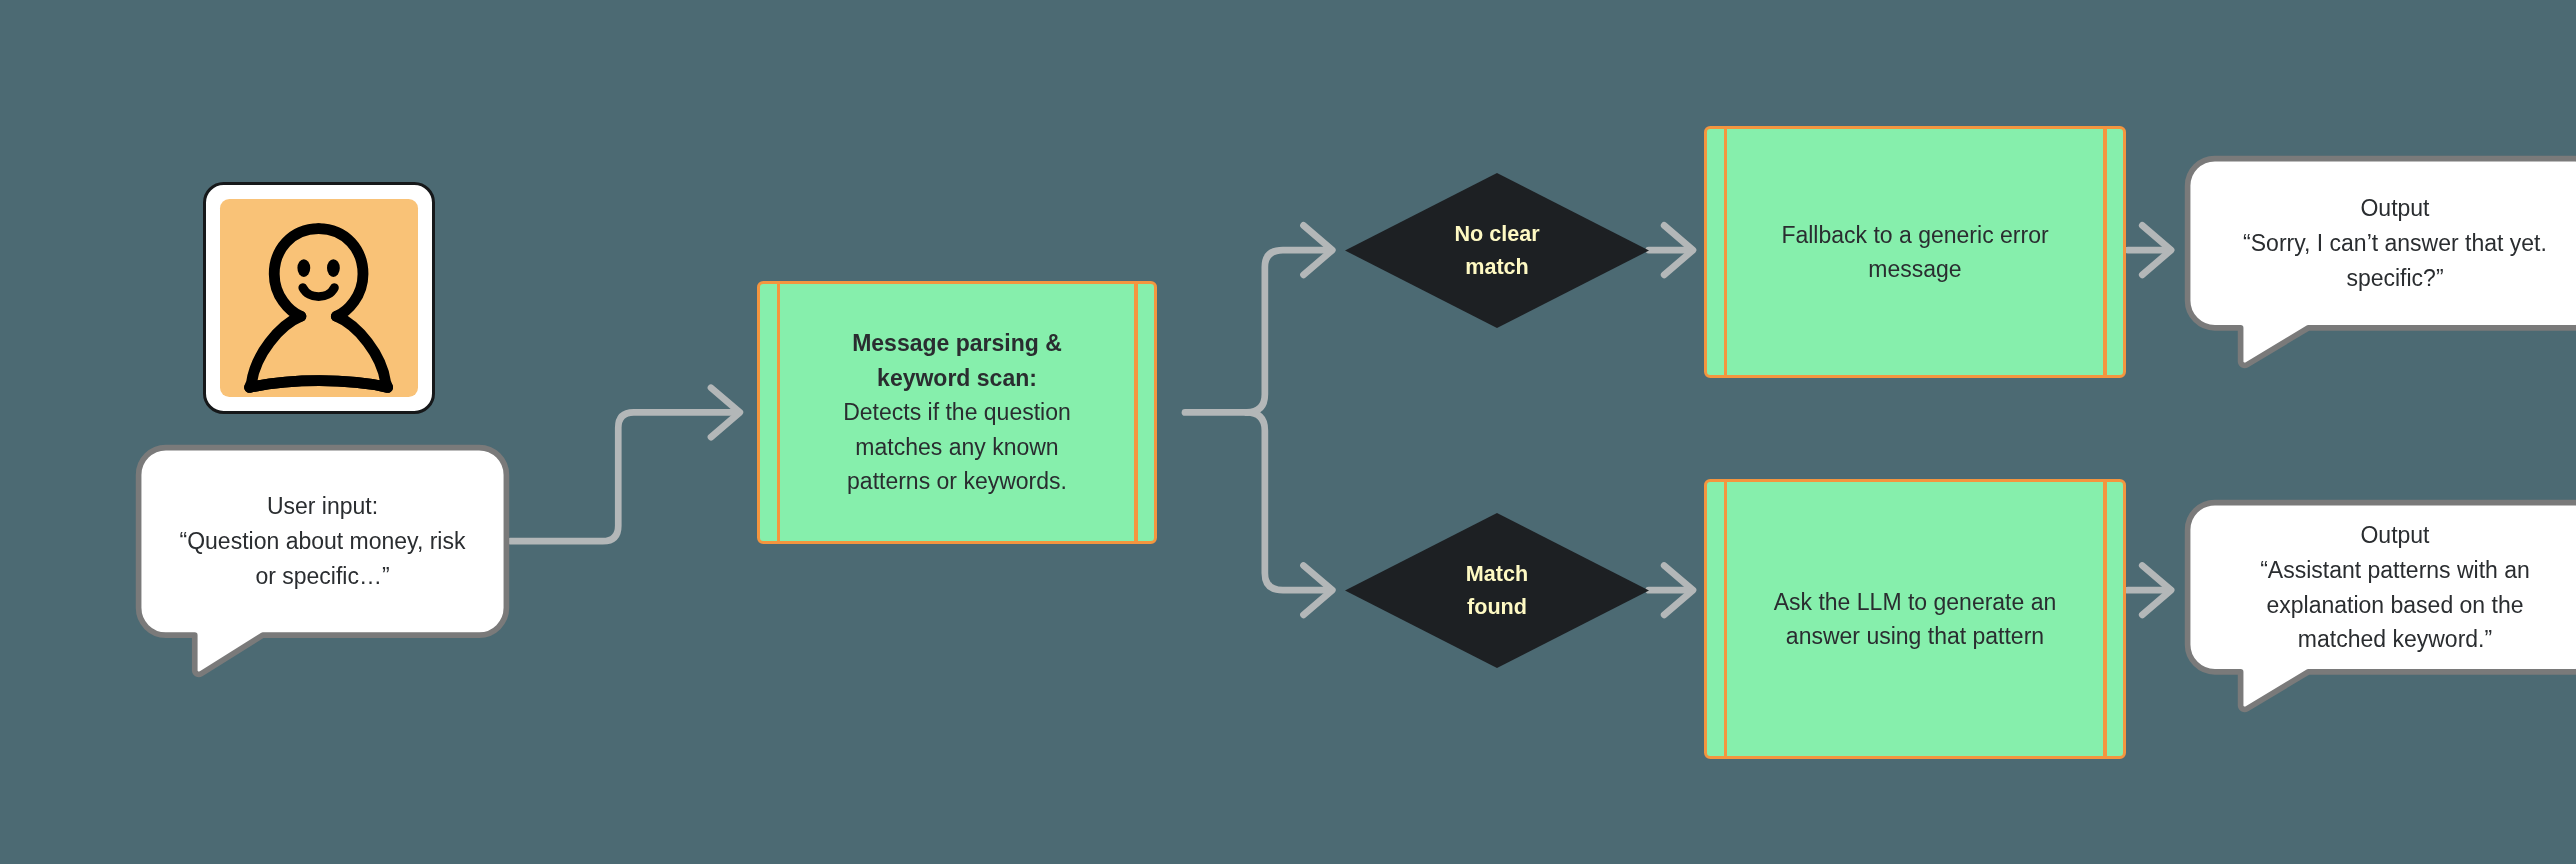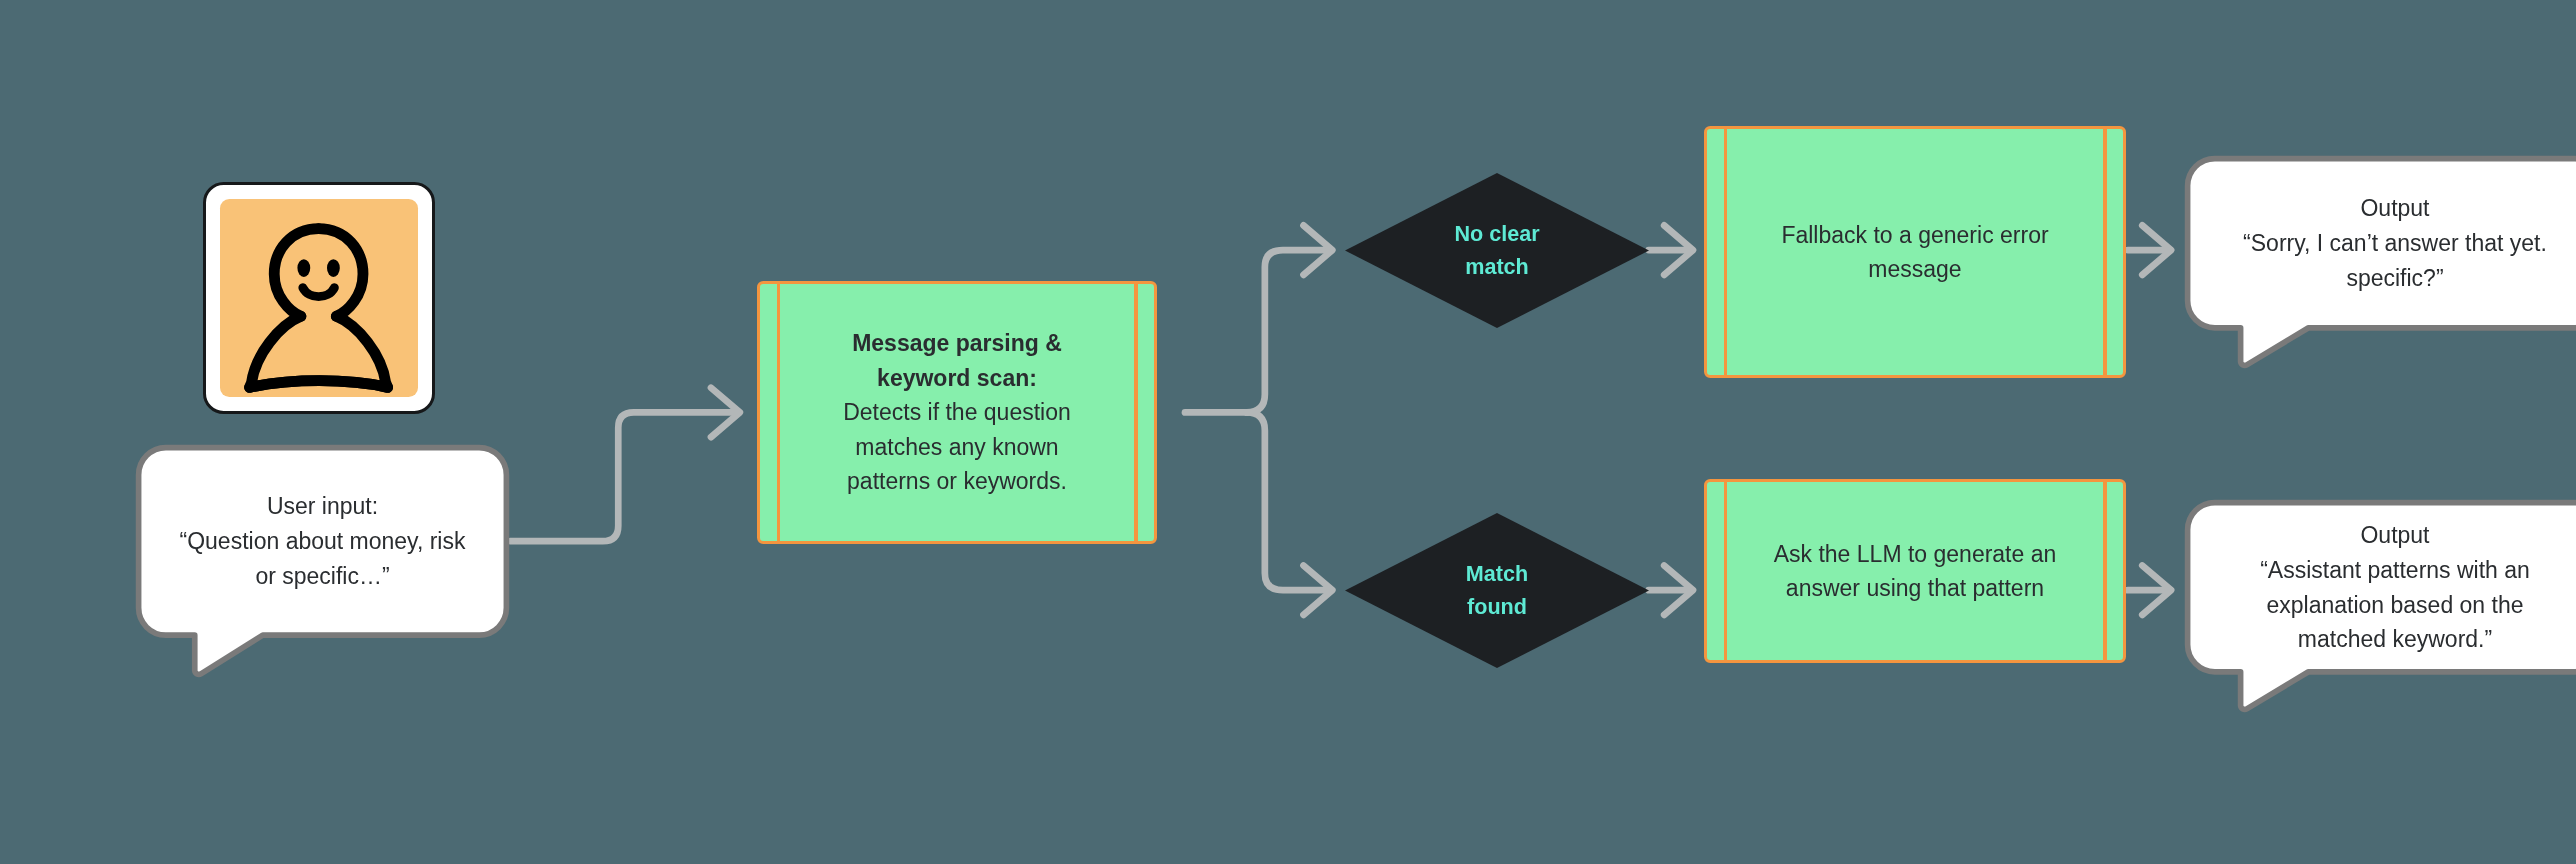--- a/index.html
+++ b/index.html
@@ -120,21 +120,21 @@
 
   
   .diamond {
     position: absolute;
     background: #1d2023;
     clip-path: polygon(50% 0%, 100% 50%, 50% 100%, 0% 50%);
     display: flex;
     align-items: center;
     justify-content: center;
     text-align: center;
-    color: #5eead4;
+    color: #fef9c3;
     font-weight: bold;
     font-size: 21.6px;
     line-height: 1.5;
   }
   .diamond .ln { display: block; }
 </style>
 </head>
 <body>
 
 <div id="canvas">
@@ -222,21 +222,21 @@
     </div>
   </div>
 
   <div class="proc" style="left:1704px; top:126px; width:422px; height:252px;">
     <div class="proc-body">
       <span class="ln">Fallback to a generic error</span>
       <span class="ln">message</span>
     </div>
   </div>
 
-  <div class="proc" style="left:1704px; top:479px; width:422px; height:184px;">
+  <div class="proc" style="left:1704px; top:479px; width:422px; height:280px;">
     <div class="proc-body">
       <span class="ln">Ask the LLM to generate an</span>
       <span class="ln">answer using that pattern</span>
     </div>
   </div>
 
   <div class="bubble" style="left:2184px; top:155px; width:422px; height:216px;">
     <svg class="bubble-svg" viewBox="0 0 820 420" preserveAspectRatio="none" xmlns="http://www.w3.org/2000/svg">
       <path d="M 60 7 H 760 A 53 53 0 0 1 813 60 V 283 A 53 53 0 0 1 760 336 H 242 L 122 408 A 8 8 0 0 1 110 402 V 336 H 60 A 53 53 0 0 1 7 283 V 60 A 53 53 0 0 1 60 7 Z" fill="#ffffff" stroke="#7a7a7a" stroke-width="11" stroke-linejoin="round"></path>
     </svg>

